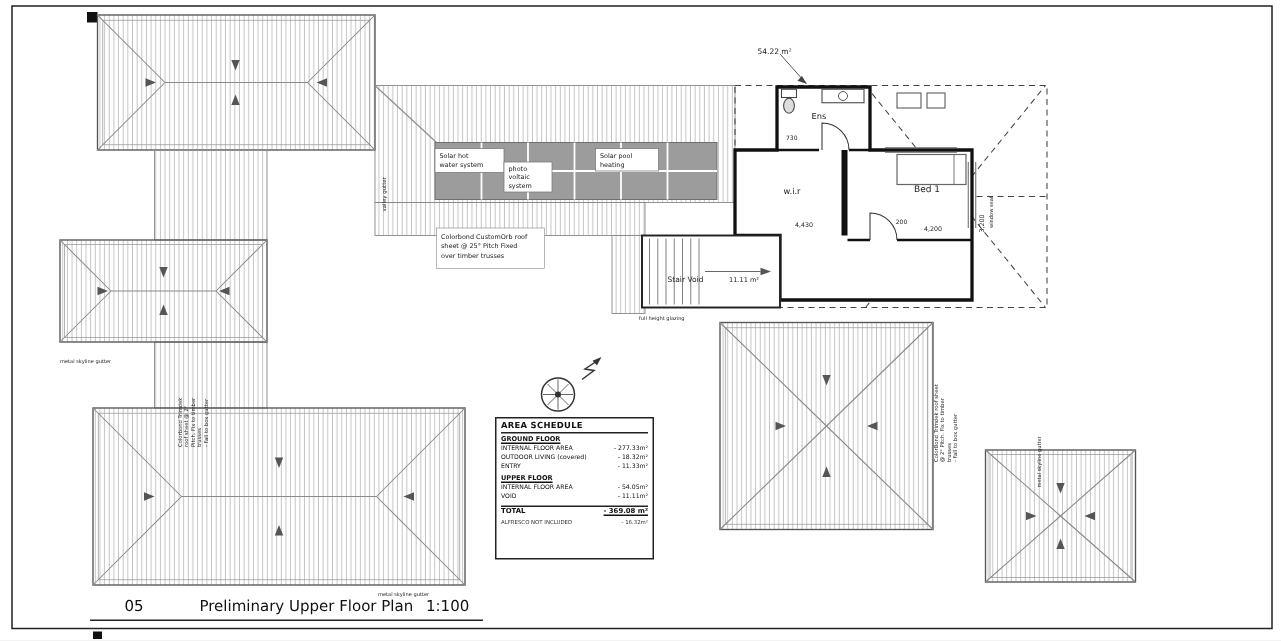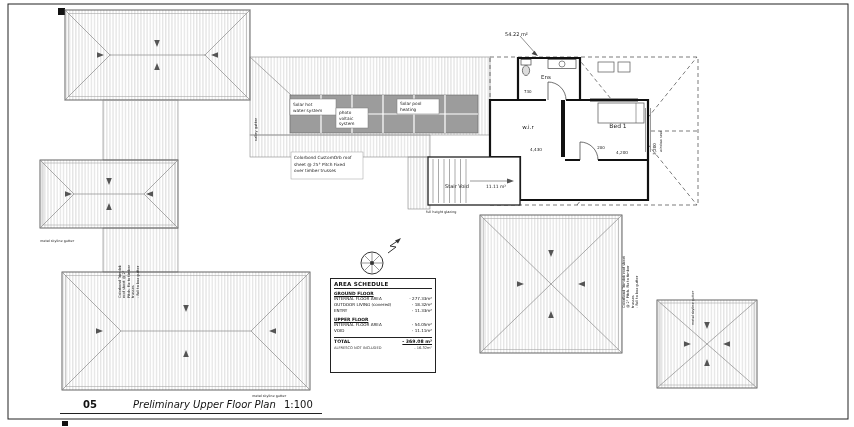--- a/index.html
+++ b/index.html
@@ -14,22 +14,22 @@
   .sch-title{font-size:5.6px;font-weight:bold;border-bottom:0.8px solid #222;padding-bottom:1px;margin-bottom:2px;letter-spacing:.2px;}
   .sch-head{font-size:4.4px;font-weight:bold;margin-top:2px;text-decoration:underline;}
   .sch-row{display:flex;justify-content:space-between;font-size:4.1px;line-height:6.2px;}
   .sch-total{display:flex;justify-content:space-between;font-size:4.6px;font-weight:bold;
              border-top:0.8px solid #222;margin-top:3px;padding-top:1px;}
   .sch-total span:last-child{text-decoration:underline;}
   .sch-foot{display:flex;justify-content:space-between;font-size:3.6px;margin-top:2px;color:#333;}
 
   
   #titlebar{position:absolute;left:0;top:399px;width:400px;height:16px;color:#111;}
-  #tb-num{position:absolute;left:83px;top:0;font-size:10px;font-weight:bold;}
-  #tb-title{position:absolute;left:133px;top:0;font-size:10px;font-style:italic;}
+  #tb-num{position:absolute;left:83px;top:0;font-size:10px;}
+  #tb-title{position:absolute;left:133px;top:0;font-size:10px;}
   #tb-scale{position:absolute;left:284px;top:0;font-size:10px;}
   #tb-line{position:absolute;left:60px;top:413px;width:262px;border-top:1px solid #222;height:0;}
 </style>
 </head>
 <body>
 
 <div class="sheet">
 <svg width="854" height="427" viewBox="0 0 854 427">
   <defs>
     <pattern id="hat" width="3.1" height="9" patternUnits="userSpaceOnUse">

